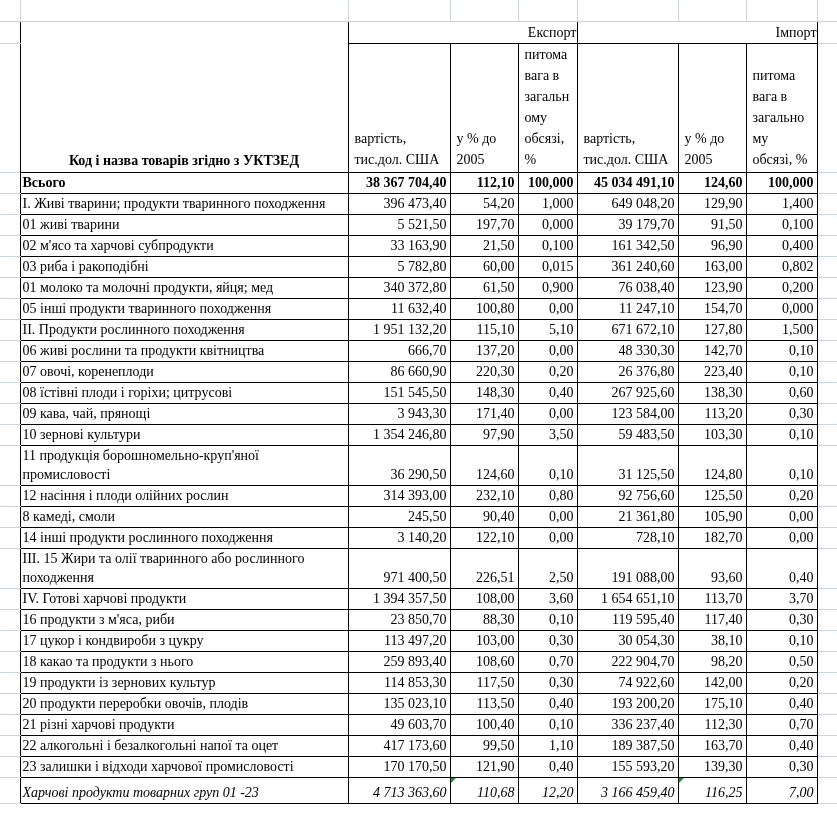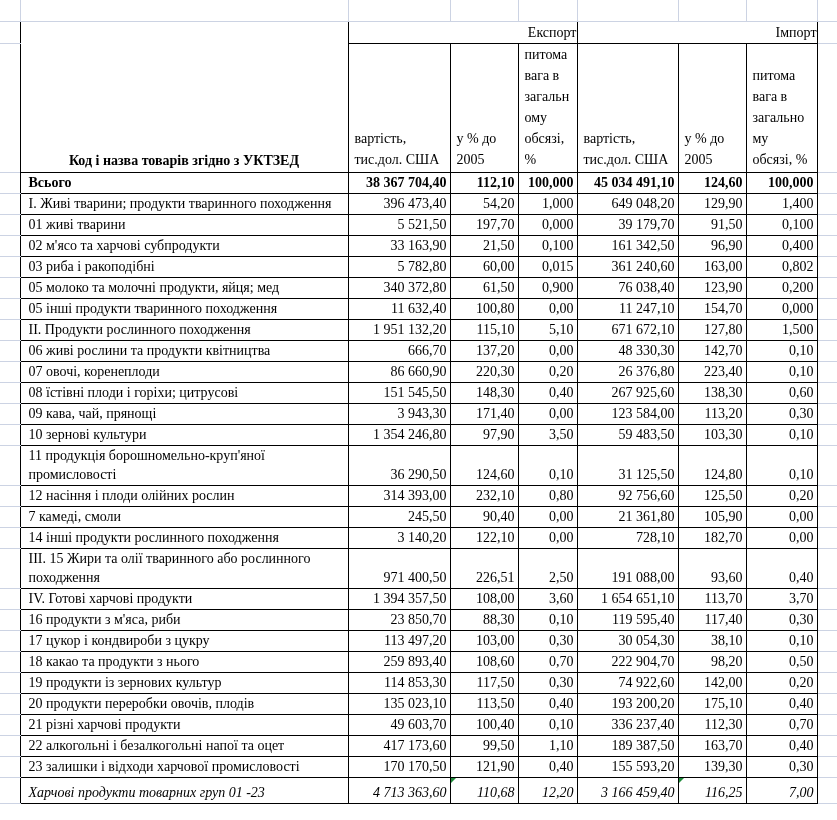--- a/index.html
+++ b/index.html
@@ -25,21 +25,21 @@
   tr.h2{height:127px;}
   #rows tr{height:20px;}
   #rows tr:last-child{height:26px;font-style:italic;}
   #rows tr:first-child td{font-weight:bold;}
   .corner{text-align:center;vertical-align:bottom;padding:0 4px 2px 4px;font-weight:bold;}
   .group{text-align:right;vertical-align:middle;}
   .subh{
     text-align:left;vertical-align:bottom;padding:0 6px 2px 6px;
     line-height:21px;overflow-wrap:break-word;word-wrap:break-word;
   }
-  .lbl{text-align:left;padding:0 3px 1px 8px;}
+  .lbl{text-align:left;padding:0 3px 1px 2px;}
   .num{text-align:right;padding:0 3px 1px 2px;position:relative;}
   .flag{
     position:absolute;top:0;left:0;width:0;height:0;
     border-top:5px solid var(--flag);border-right:5px solid transparent;
   }
 </style>
 </head>
 <body>
 
 <div class="sheet">
@@ -136,21 +136,21 @@
           <td class="c num"><span>5 782,80</span></td>
           <td class="c num"><span>60,00</span></td>
           <td class="c num"><span>0,015</span></td>
           <td class="c num"><span>361 240,60</span></td>
           <td class="c num"><span>163,00</span></td>
           <td class="c num"><span>0,802</span></td>
           <td class="m mb mr"></td>
         </tr>
         <tr>
           <td class="m mb"></td>
-          <td class="c lbl"><span>05 молоко та молочні продукти, яйця; мед</span></td>
+          <td class="c lbl"><span>01 молоко та молочні продукти, яйця; мед</span></td>
           <td class="c num"><span>340 372,80</span></td>
           <td class="c num"><span>61,50</span></td>
           <td class="c num"><span>0,900</span></td>
           <td class="c num"><span>76 038,40</span></td>
           <td class="c num"><span>123,90</span></td>
           <td class="c num"><span>0,200</span></td>
           <td class="m mb mr"></td>
         </tr>
         <tr>
           <td class="m mb"></td>
@@ -246,21 +246,21 @@
           <td class="c num"><span>314 393,00</span></td>
           <td class="c num"><span>232,10</span></td>
           <td class="c num"><span>0,80</span></td>
           <td class="c num"><span>92 756,60</span></td>
           <td class="c num"><span>125,50</span></td>
           <td class="c num"><span>0,20</span></td>
           <td class="m mb mr"></td>
         </tr>
         <tr>
           <td class="m mb"></td>
-          <td class="c lbl"><span>7 камеді, смоли</span></td>
+          <td class="c lbl"><span>8 камеді, смоли</span></td>
           <td class="c num"><span>245,50</span></td>
           <td class="c num"><span>90,40</span></td>
           <td class="c num"><span>0,00</span></td>
           <td class="c num"><span>21 361,80</span></td>
           <td class="c num"><span>105,90</span></td>
           <td class="c num"><span>0,00</span></td>
           <td class="m mb mr"></td>
         </tr>
         <tr>
           <td class="m mb"></td>

